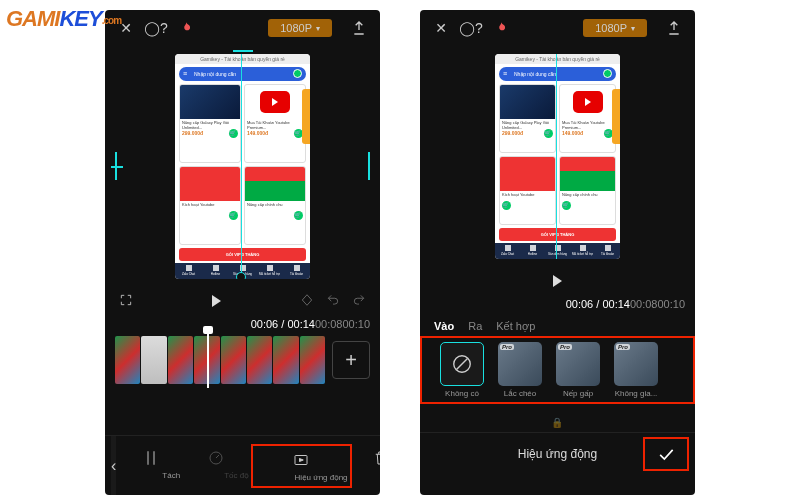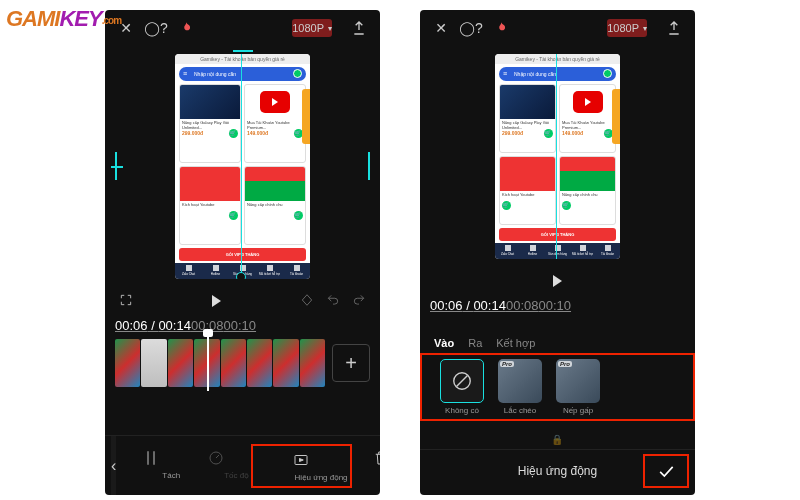--- a/index.html
+++ b/index.html
@@ -1,28 +1,28 @@
 <!DOCTYPE html>
 <html><head>
 <meta charset="utf-8">
 <style>
   * { margin: 0; padding: 0; box-sizing: border-box; }
   body { background: #fff; font-family: Arial, sans-serif; width: 800px; height: 500px; position: relative; overflow: hidden; }
   .watermark { position: absolute; top: 6px; left: 6px; font-weight: 900; font-size: 22px; font-style: italic; letter-spacing: -1px; z-index: 100; }
   .wm-g { color: #d72; }
-  .wm-k { color: #a21caf; }
+  .wm-k { color: #1d4ed8; }
   .wm-com { color: #d72; font-size: 10px; font-style: normal; font-weight: 700; position: relative; top: -2px; }
   .phones { display: flex; gap: 40px; justify-content: center; padding-top: 10px; }
   .phone { width: 275px; height: 485px; background: #111; border-radius: 4px; position: relative; display: flex; flex-direction: column; color: #ccc; font-size: 10px; overflow: hidden; }
 
   
   .ph-header { display: flex; align-items: center; gap: 12px; padding: 8px 12px; height: 36px; }
   .ph-header .x, .ph-header .q, .ph-header .fire, .ph-header .up { width: 18px; height: 18px; display: flex; align-items: center; justify-content: center; font-size: 14px; cursor: pointer; }
   .fire svg { width: 14px; height: 14px; }
-  .resbox { background: #7f1d1d; padding: 3px 0; border-radius: 3px; font-size: 11px; margin-left: auto; margin-right: 6px; display: flex; align-items: center; gap: 4px; cursor: pointer; }
+  .resbox { background: #a16207; padding: 3px 12px; border-radius: 3px; font-size: 11px; margin-left: auto; margin-right: 6px; display: flex; align-items: center; gap: 4px; cursor: pointer; }
   .resbox .chev { font-size: 8px; }
   .up svg { width: 16px; height: 16px; stroke: #ccc; }
 
   
   .preview { height: 240px; display: flex; align-items: center; justify-content: center; position: relative; }
   .preview .crosshair { position:absolute; background:#19e0e0; }
   .preview .ch-left-v { width:2px; height:28px; left:10px; top:106px;}
   .preview .ch-left-h { width:12px; height:2px; left:6px; top:120px;}
   .preview .ch-right-v { width:2px; height:28px; right:10px; top:106px;}
   .preview .ch-top-h { height:2px; width:20px; top:4px; left:128px;}
@@ -54,21 +54,21 @@
 
   
   .playback { display:flex; align-items:center; justify-content:space-between; padding:4px 14px; height:30px;}
   .playback .l, .playback .r { display:flex; gap:12px; align-items:center;}
   .playback svg { width:14px; height:14px; stroke:#ccc; fill:none; stroke-width:1.5;}
   .playback .play { width:0; height:0; border-left:9px solid #ddd; border-top:6px solid transparent; border-bottom:6px solid transparent; cursor:pointer;}
   .playback .r .ic { opacity:.5; cursor:pointer;}
 
   
   .timeline { padding:0 10px; }
-  .ruler { display:flex; justify-content:flex-start; font-size:13px; color:#888; padding:2px 0;text-decoration:underline;}
+  .ruler { display:flex; justify-content:flex-end; font-size:11px; color:#888; padding:2px 0;}
   .ruler span.cur { color:#fff;}
   .track { height:48px; display:flex; gap:1px; position:relative; margin-top:4px; }
   .clip { flex:1; background:linear-gradient(135deg,#2a5,#e33,#29d); opacity:.85; border-radius:2px;}
   .clip.ph { background:linear-gradient(#fff,#ddd);}
   .track .add { width:38px; height:38px; margin-left:6px; border:1px solid #444; border-radius:4px; display:flex; align-items:center; justify-content:center; color:#ccc; font-size:20px; align-self:center; cursor:pointer;}
   .track .playhead { position:absolute; left:92px; top:-4px; bottom:-4px; width:2px; background:#fff;}
   .track .playhead::before { content:''; position:absolute; top:-6px; left:-4px; width:10px; height:8px; background:#fff; border-radius:2px;}
 
   
   .spacer1 { flex:1; }
@@ -78,21 +78,21 @@
   .tool { display:flex; flex-direction:column; align-items:center; gap:3px; cursor:pointer; position:relative; padding:4px 2px;}
   .tool.hl { border:2px solid #e20; }
   .tool.dis { opacity:.35; }
   .tool .ti { width:20px; height:20px; display:flex; align-items:center; justify-content:center;}
   .tool .ti svg { width:18px; height:18px; stroke:#ccc; fill:none; stroke-width:1.3;}
   .tool .tl { font-size:8px; color:#999; white-space:nowrap;margin-left:40px;}
   .tool .badge { position:absolute; top:-2px; right:-6px; background:#0c6; color:#fff; font-size:6px; padding:1px 3px; border-radius:2px;}
 
   
   .anim-tabs { display:flex; gap:14px; padding:8px 14px 4px; font-size:11px;}
-  .anim-tabs .at { color:#888; cursor:pointer;margin-top:14px;}
+  .anim-tabs .at { color:#888; cursor:pointer;}
   .anim-tabs .at.active { color:#fff; font-weight:600;}
   .anim-row { display:flex; gap:6px; padding:4px 10px; border:2px solid #e20;}
   .anim-item { display:flex; flex-direction:column; align-items:center; gap:3px; cursor:pointer;padding-left:8px;}
   .anim-thumb { width:44px; height:44px; border-radius:5px; background:linear-gradient(135deg,#6a7a8a,#3a4a5a); display:flex; align-items:center; justify-content:center; position:relative; overflow:hidden;}
   .anim-thumb.none { border:1.5px solid #19e0e0; background:#1a1a1a;}
   .anim-thumb.none svg { width:22px; height:22px; stroke:#ccc; stroke-width:1.5; fill:none;}
   .anim-thumb .pro { position:absolute; top:2px; left:2px; font-size:6px; font-weight:700; font-style:italic; color:#222; background:rgba(255,255,255,.7); padding:0 2px; border-radius:2px;}
   .anim-label { font-size:8px; color:#999;}
   .anim-sep { height:28px;}
   .anim-footer { height:42px; display:flex; align-items:center; padding:0 14px; border-top:1px solid #222; position:relative;}
@@ -427,20 +427,26 @@
             <span class="pro">Pro</span>
           </div>
       <div class="anim-label">Lắc chéo</div>
     </div>
     <div class="anim-item">
       <div class="anim-thumb">
             <span class="pro">Pro</span>
           </div>
       <div class="anim-label">Nếp gấp</div>
     </div>
+    <div class="anim-item">
+      <div class="anim-thumb">
+            <span class="pro">Pro</span>
+          </div>
+      <div class="anim-label">Không gia...</div>
+    </div>
   </div>
 
   <div class="anim-sep"></div>
 
   <div class="anim-footer">
     <div class="lock">🔒</div>
     <div class="title">Hiệu ứng động</div>
     <div class="confirm">
           <svg viewBox="0 0 24 24">
             <path d="M5 13l5 5L20 7"></path>

